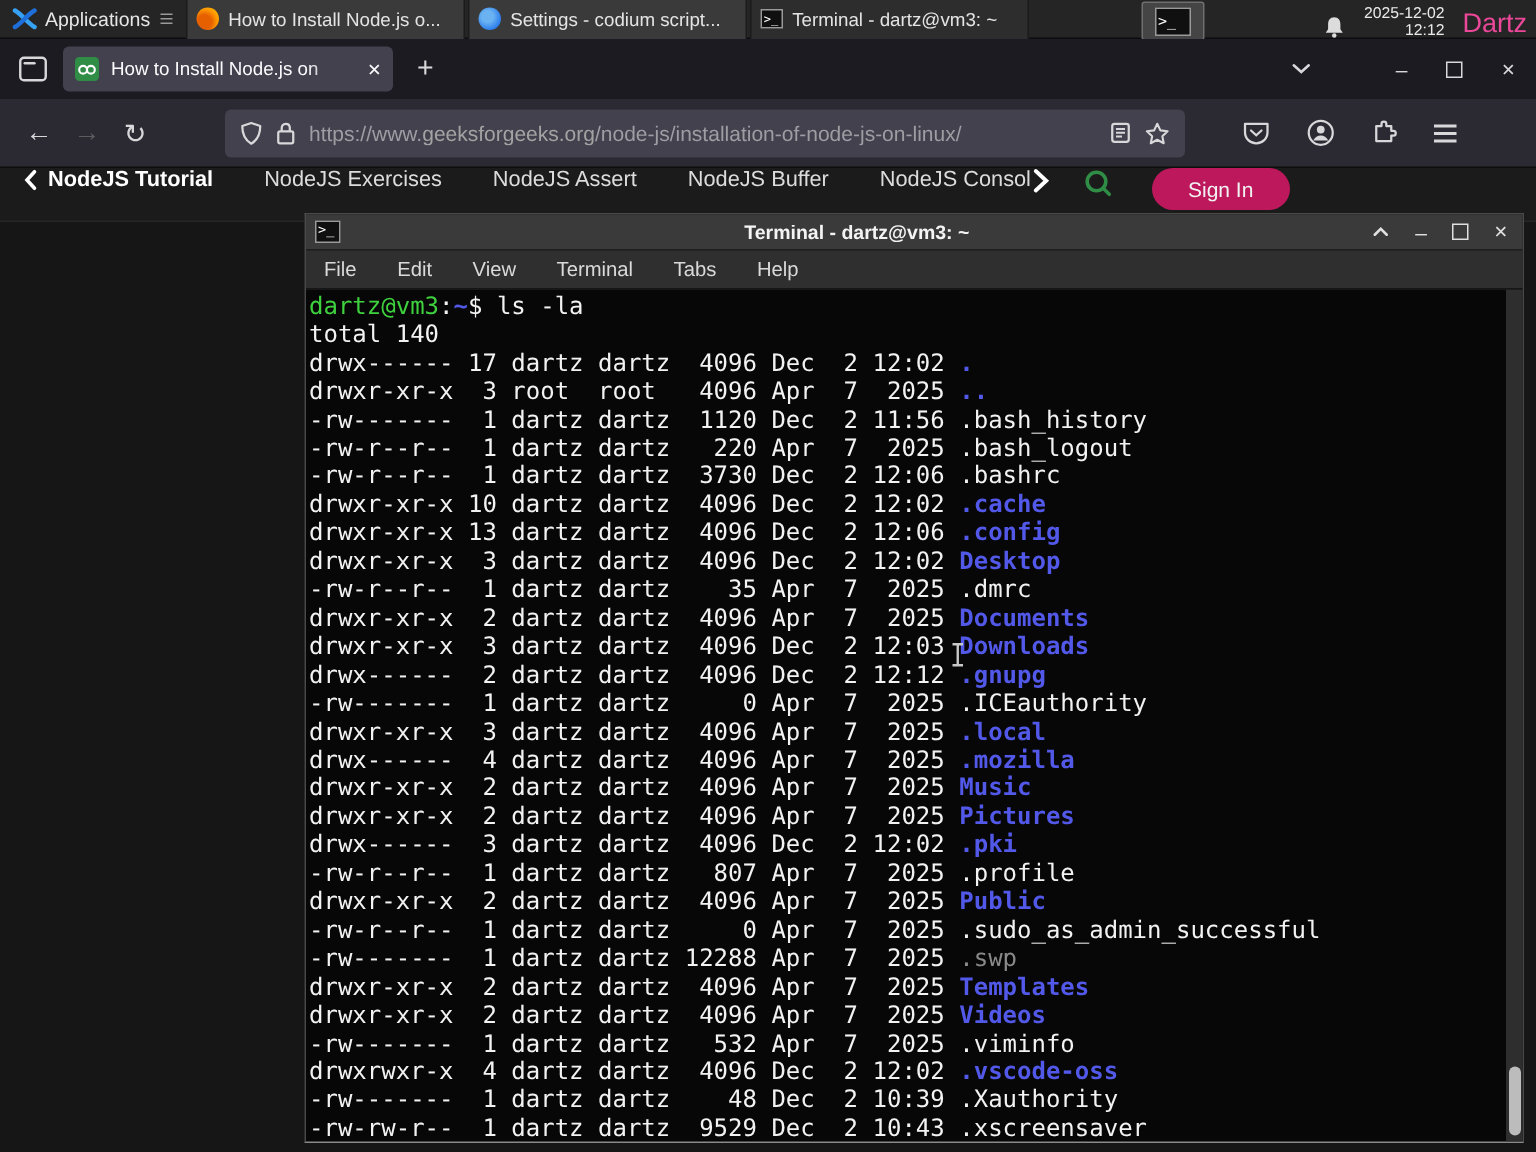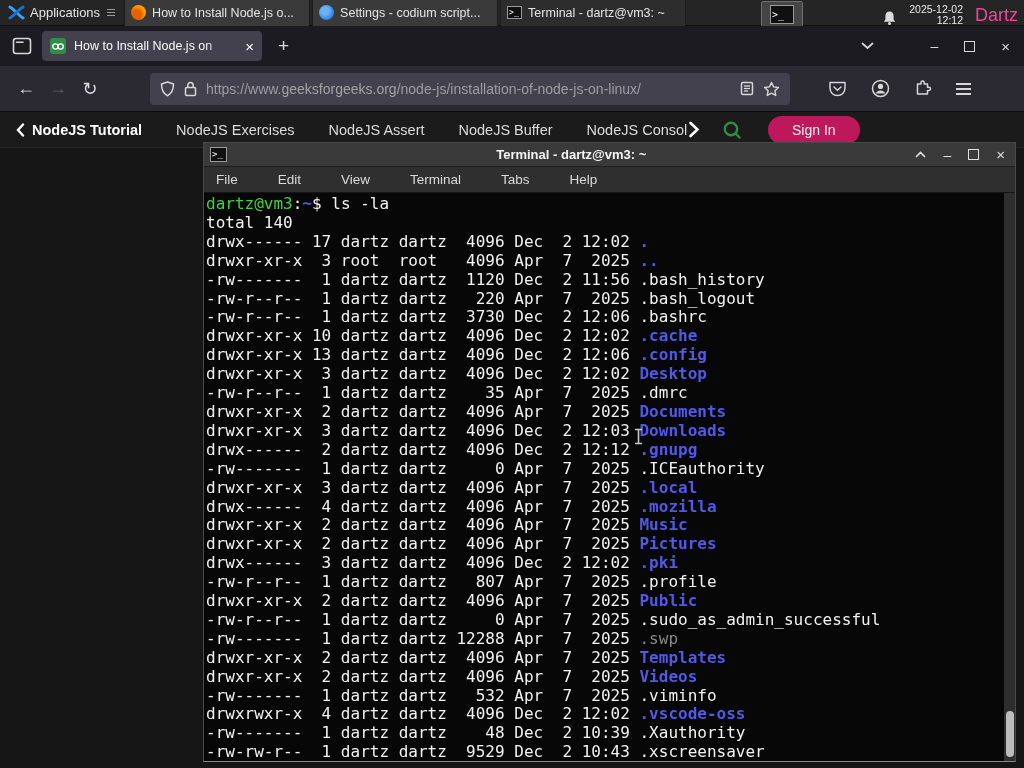--- a/index.html
+++ b/index.html
@@ -53,36 +53,36 @@
   .tbtn.dim{color:#5c5c61;}
   #urlbar{display:flex;align-items:center;height:32px;width:640px;margin-left:44px;background:#42414d;
     border-radius:4px;padding:0 10px;gap:9px;box-sizing:border-box;}
   #url-text{flex:1;font-size:14px;white-space:nowrap;overflow:hidden;}
   #url-text .mut{color:#9d9da3;} #url-text .dom{color:#a3a3a3;}
   #right-icons{display:flex;align-items:center;gap:24px;margin-left:38px;}
   .hamb{display:flex;flex-direction:column;gap:3px;}
   .hamb i{width:15px;height:2px;background:#d8d8da;display:block;}
 
   #gfgnav{position:absolute;left:0;top:112px;width:1024px;height:36px;background:#1b1b1b;
-    display:flex;align-items:center;border-bottom:1px solid #262626;box-sizing:border-box;}
+    display:flex;align-items:flex-start;border-bottom:1px solid #262626;box-sizing:border-box;}
   #gfg-links{display:flex;align-items:center;gap:34px;padding-left:16px;white-space:nowrap;overflow:hidden;width:672px;}
   .gfg-link{color:#dcdcdc;font-size:14.5px;}
   .gfg-link.primary{color:#ffffff;font-weight:bold;display:flex;align-items:center;gap:7px;}
   #signin{margin-left:26px;background:#be185d;color:#f2f2f2;font-size:14px;
     border-radius:16px;padding:6px 24px;}
   #page{position:absolute;left:0;top:148px;width:1024px;height:620px;background:#161616;}
 
   
   #terminal{position:absolute;left:203px;top:142px;width:813px;height:620px;
     background:#070707;border:1px solid #4a4a4a;border-bottom-color:#8a8a8a;box-sizing:border-box;}
   #term-title{height:24px;background:#3a3a3a;display:flex;align-items:center;padding:0 6px;
     border-bottom:1px solid #1e1e1e;box-sizing:border-box;}
   #term-title .title{flex:1;text-align:center;color:#f4f4f4;font-weight:bold;font-size:13px;}
   #term-ctrls{display:flex;align-items:center;gap:17px;color:#e0e0e0;padding-right:4px;}
-  #term-menu{height:26px;background:#2f2f2f;display:flex;align-items:center;gap:40px;
+  #term-menu{height:26px;background:#2f2f2f;display:flex;align-items:center;gap:27px;
     padding-left:12px;color:#dadada;font-size:13.5px;border-bottom:1px solid #161616;box-sizing:border-box;}
   #term-content{position:relative;height:568px;padding:2px 0 0 2px;box-sizing:border-box;
     font-family:"DejaVu Sans Mono",monospace;font-size:16px;line-height:18.9px;color:#f2f2f2;overflow:hidden;}
   .tline{white-space:pre;}
   .p-user{color:#3fd23f;font-weight:normal;}
   .p-cwd,.n-dir{color:#5258e8;font-weight:bold;}
   .n-dim{color:#8a8a8a;}
   #term-scroll{position:absolute;right:0;top:0;width:11px;height:568px;background:#2e2e2e;}
   #term-thumb{position:absolute;right:1px;bottom:4px;width:8px;height:46px;background:#bcbcbc;border-radius:4px;}
   #ibeam{position:absolute;left:633px;top:428px;}

